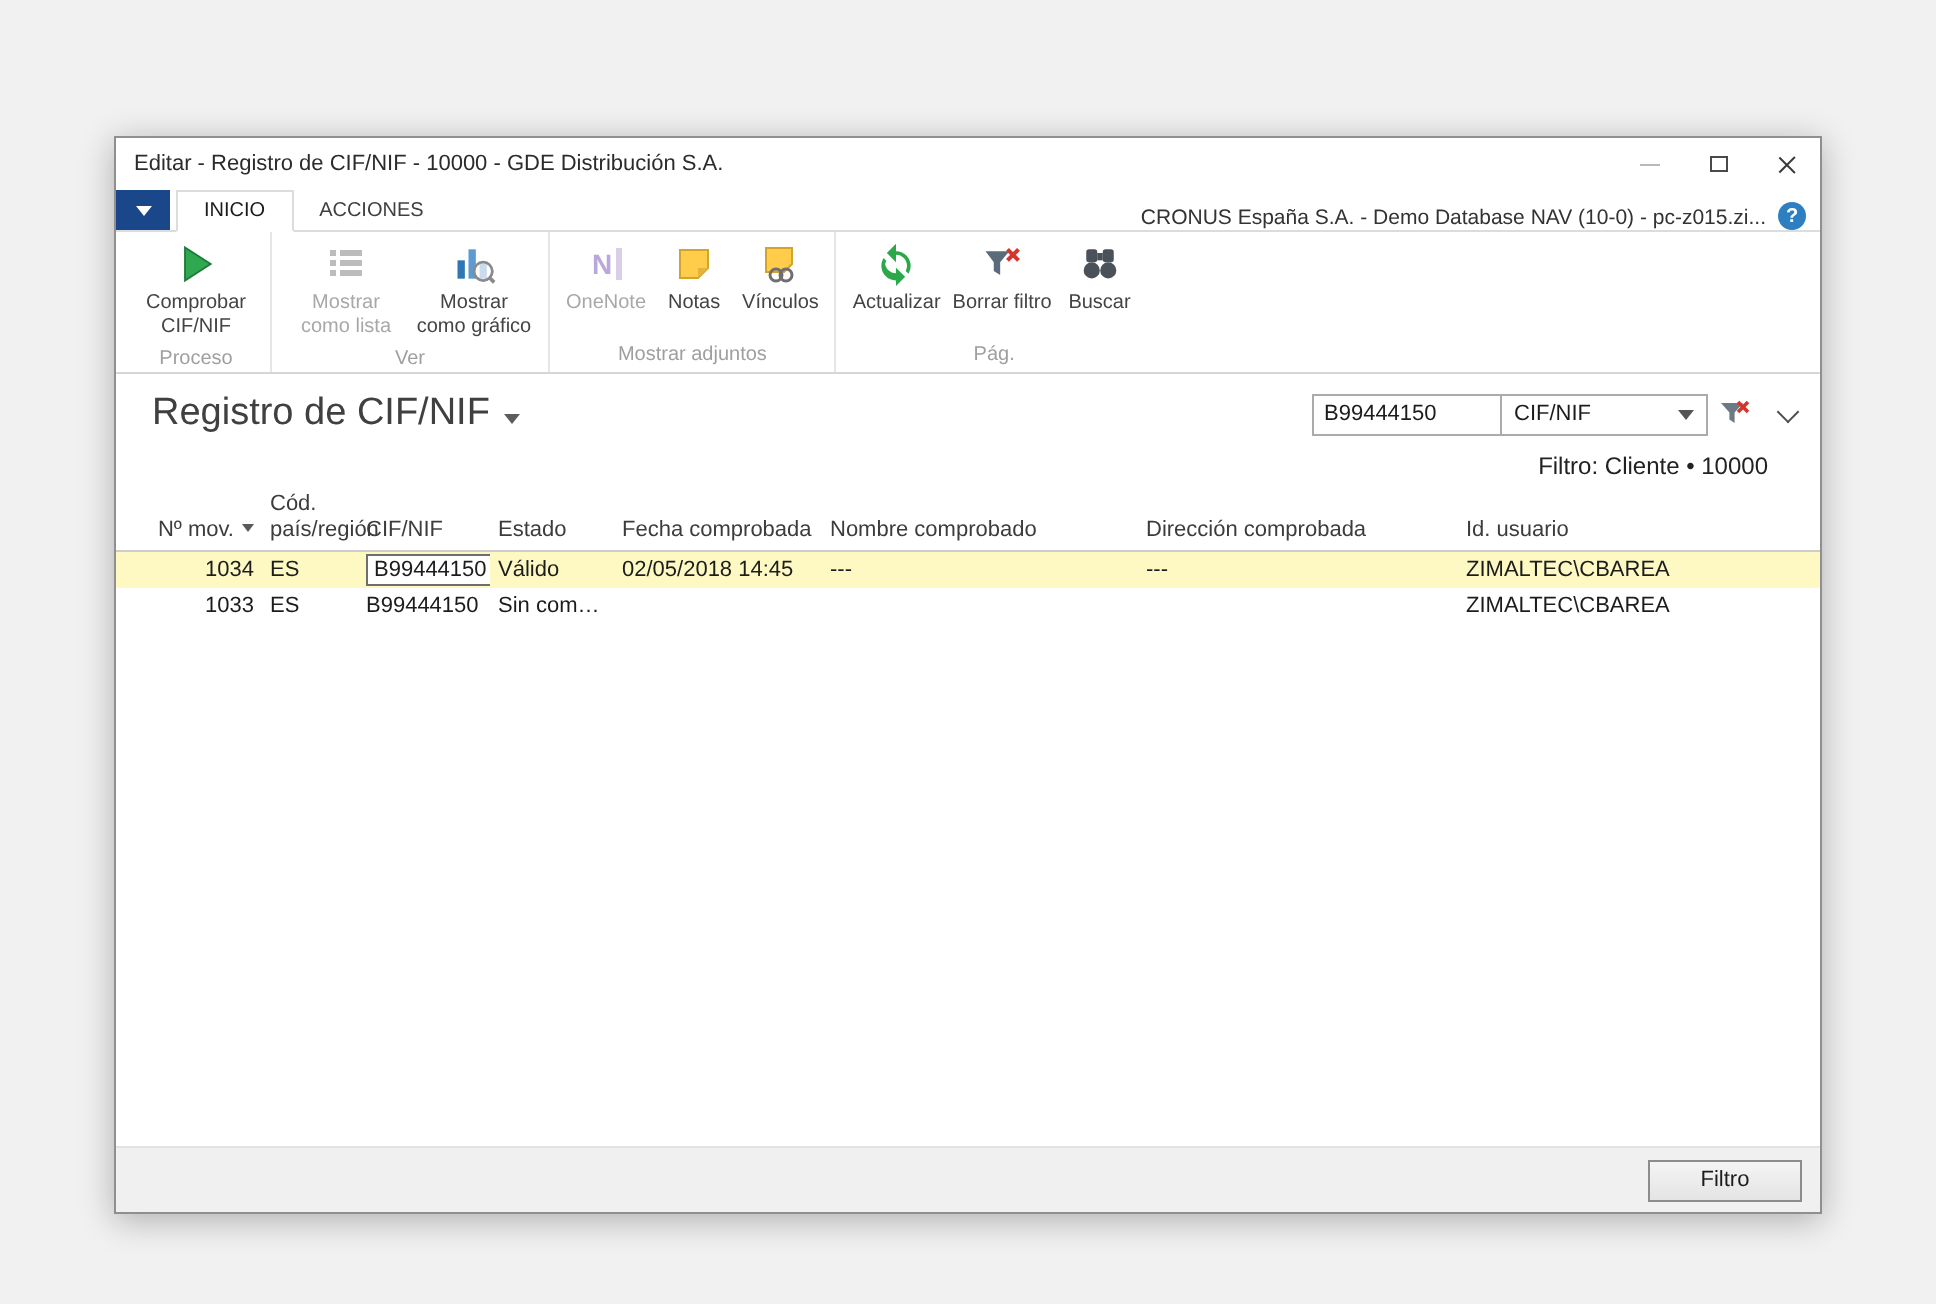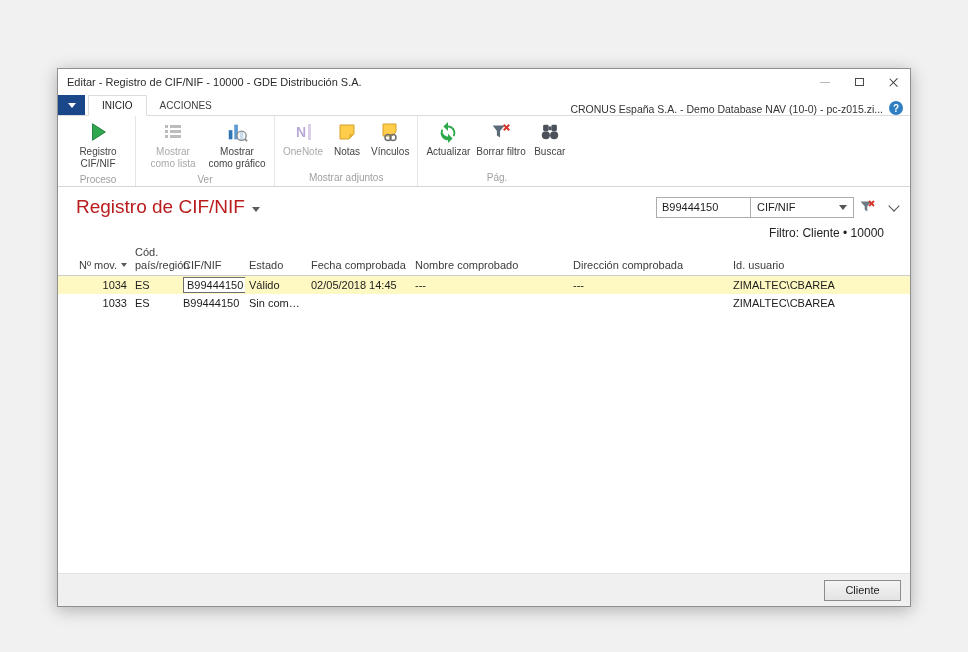--- a/index.html
+++ b/index.html
@@ -38,21 +38,21 @@
   .rbuttons{display:flex;flex:1;align-items:flex-start}
   .rbtn{min-width:42px;padding:1px 3px;display:flex;flex-direction:column;align-items:center;gap:2px;cursor:default}
   .rbtn .icn{height:24px;display:flex;align-items:center;justify-content:center}
   .rbtn .lbl{font-size:10px;line-height:1.18;color:#444;text-align:center;max-width:58px}
   .rbtn.disabled .lbl{color:#a8a8a8}
   .glabel{font-size:10px;color:#9f9f9f;text-align:center;padding:3px 2px 3px;white-space:nowrap}
 
   
   .content{flex:1;display:flex;flex-direction:column;overflow:hidden;background:#fff}
   .pagehead{display:flex;align-items:center;padding:9px 8px 0 18px}
-  .ptitle{font-size:19px;color:#b91c1c;display:flex;align-items:center;gap:7px;white-space:nowrap}
+  .ptitle{font-size:19px;color:#404040;display:flex;align-items:center;gap:7px;white-space:nowrap}
   .tcaret{width:0;height:0;border-left:4px solid transparent;border-right:4px solid transparent;border-top:5px solid #5c5c5c;margin-top:4px}
   .filterbar{margin-left:auto;display:flex;align-items:center}
   .filterbox{display:flex;border:1px solid #ababab;height:21px;background:#fff;align-items:stretch}
   .fvalue{width:93px;border:none;outline:none;padding:0 5px;font-size:11px;font-family:inherit;color:#1c1c1c}
   .fcombo{width:103px;border-left:1px solid #ababab;display:flex;align-items:center;padding:0 6px;font-size:11px;color:#1c1c1c}
   .ccaret{width:0;height:0;border-left:4px solid transparent;border-right:4px solid transparent;border-top:5px solid #555;margin-left:auto}
   .ficon{margin-left:5px;display:flex;align-items:center}
   .chev{width:8px;height:8px;border-right:1.6px solid #4f4f4f;border-bottom:1.6px solid #4f4f4f;transform:rotate(45deg);margin:-3px 4px 0 15px}
   .filterinfo{text-align:right;font-size:12px;color:#222;padding:8px 26px 3px}
 
@@ -109,21 +109,21 @@
   <div class="ribbon">
 
     <div class="rgroup">
       <div class="rbuttons">
         <div class="rbtn">
           <span class="icn">
             <svg width="22" height="22" viewBox="0 0 24 24">
                 <path d="M6 3 L20 12 L6 21 Z" fill="#2fa84f" stroke="#1e7a38" stroke-width="1"></path>
               </svg>
           </span>
-          <span class="lbl">Registro CIF/NIF</span>
+          <span class="lbl">Comprobar CIF/NIF</span>
         </div>
       </div>
       <div class="glabel">Proceso</div>
     </div>
 
     <div class="rgroup">
       <div class="rbuttons">
         <div class="rbtn disabled">
           <span class="icn">
             <svg width="20" height="20" viewBox="0 0 20 20">
@@ -300,17 +300,17 @@
           <td></td>
           <td></td>
           <td>ZIMALTEC\CBAREA</td>
         </tr>
       </tbody>
     </table>
 
     <div class="spacer"></div>
 
     <div class="footer">
-      <button class="btn-accept">Cliente</button>
+      <button class="btn-accept">Filtro</button>
     </div>
 
   </div>
 </div>
 
 </body></html>

